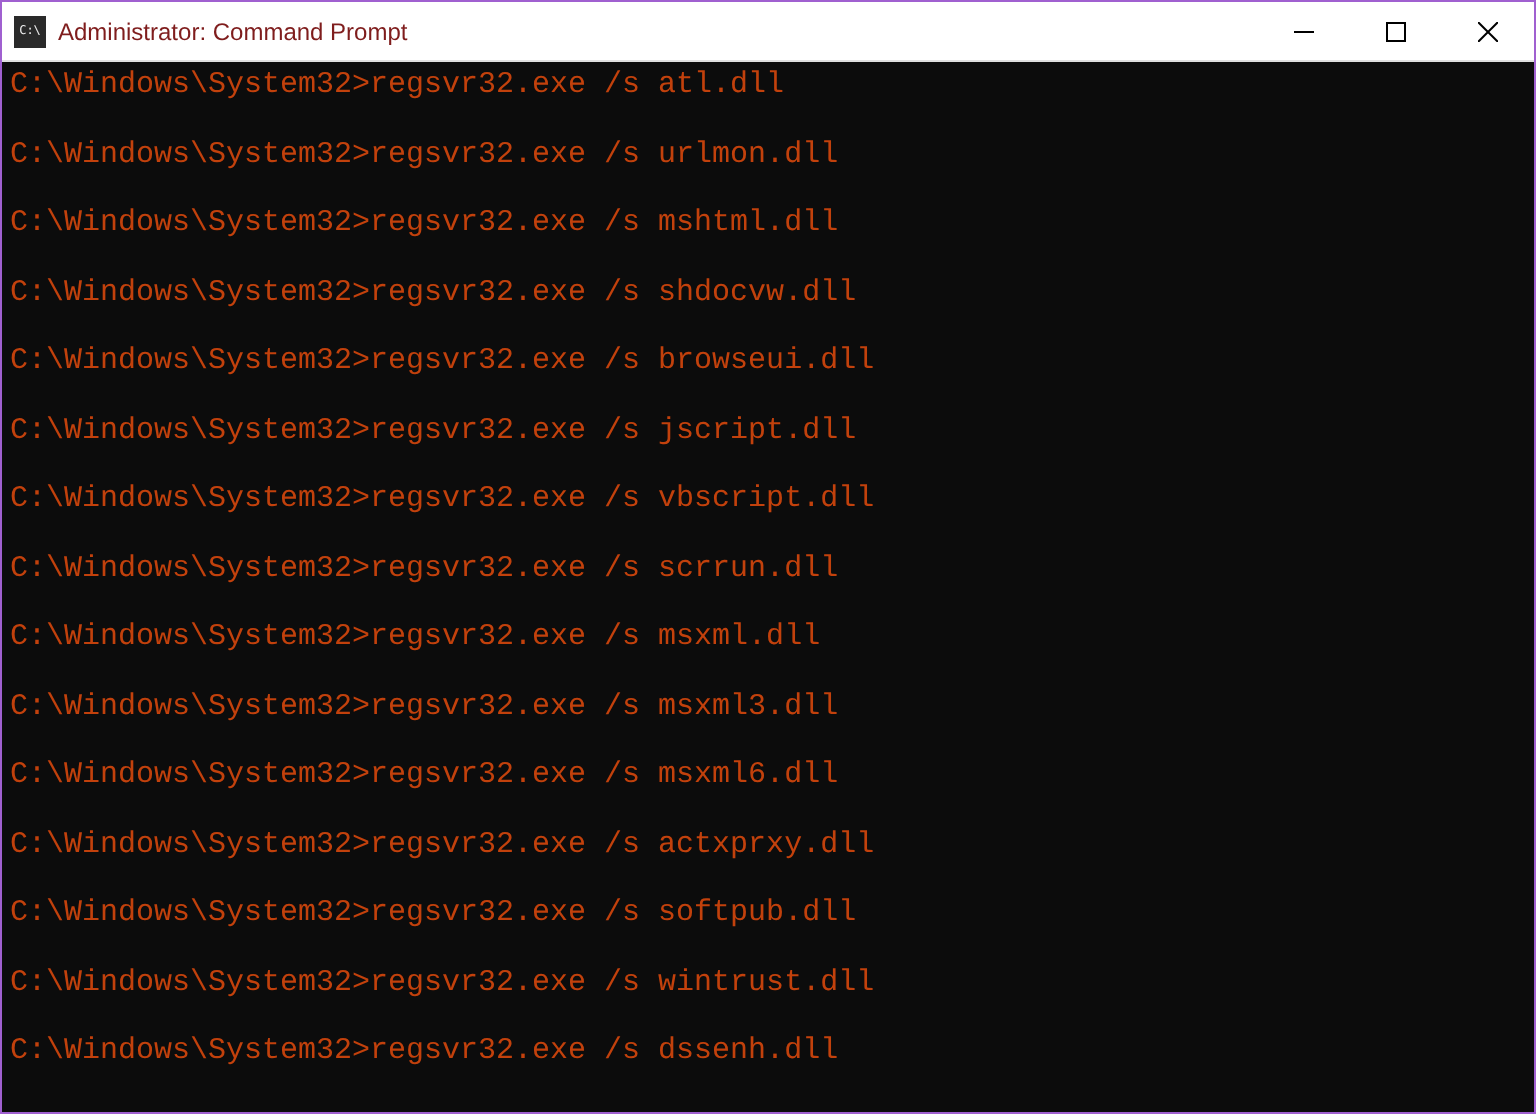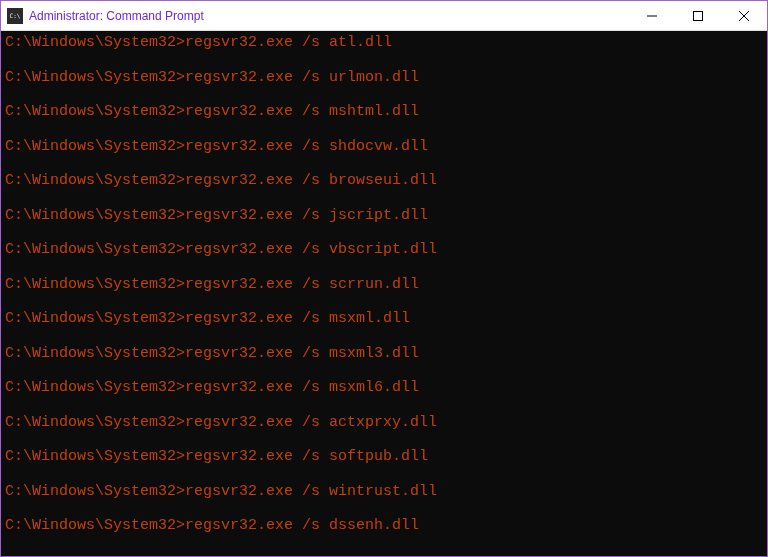--- a/index.html
+++ b/index.html
@@ -42,21 +42,21 @@
       color: #ccc;
       font-family: monospace;
     }
     .app-icon::before {
       content: "C:\\";
       font-size: 6px;
       color: #eee;
     }
     .title {
       font-size: 12px;
-      color: #6d28d9;
+      color: #7f1d1d;
       flex: 1;
     }
     .window-controls {
       display: flex;
       height: 100%;
     }
     .win-btn {
       width: 46px;
       height: 30px;
       display: flex;

